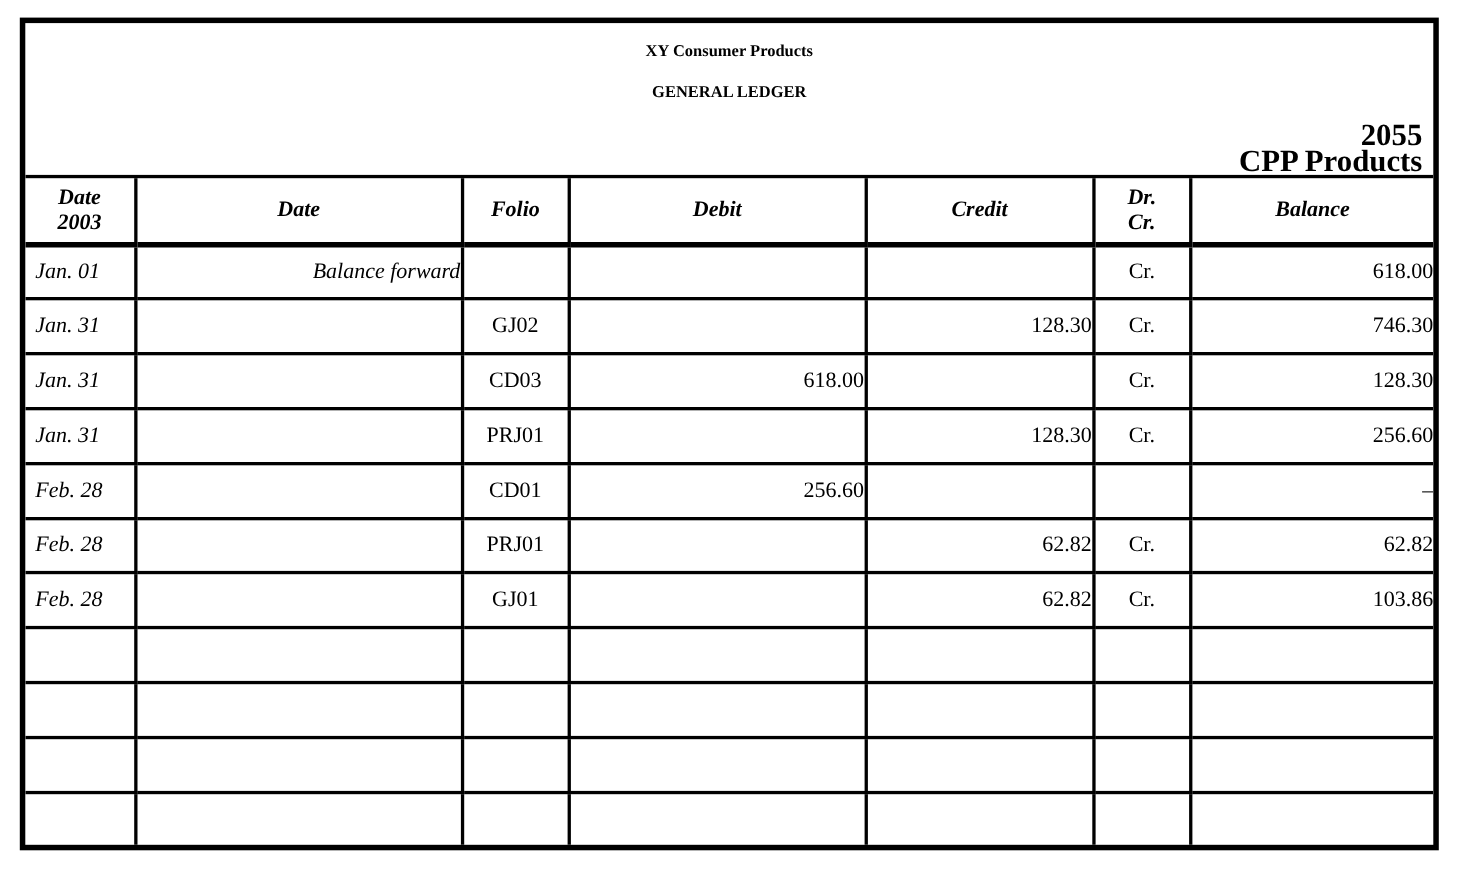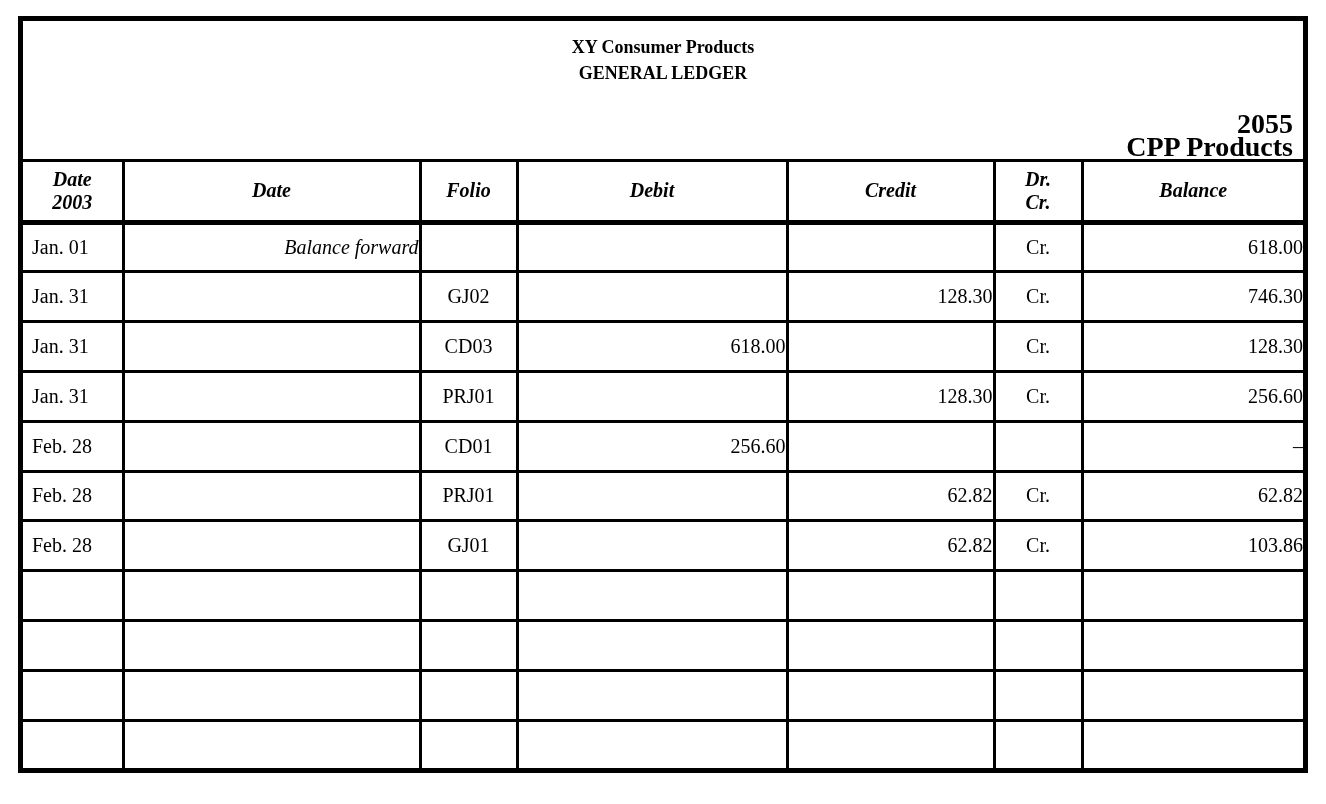--- a/index.html
+++ b/index.html
@@ -21,24 +21,24 @@
   }
   .title-block {
     position: relative;
     height: 141px;
     border-bottom: 3px solid #000;
     padding-top: 13px;
   }
   .company-line, .report-line {
     text-align: center;
     font-weight: bold;
-    font-size: 18px;
+    font-size: 15px;
     line-height: 26px;
   }
-  .report-line { }
+  .report-line { margin-top: 11px; }
   .account-block {
     position: absolute;
     right: 10px; bottom: 1px;
     text-align: right;
     font-weight: bold;
     font-size: 28px;
     line-height: 23px;
   }
   table.ledger-grid {
     width: 100%;
@@ -62,21 +62,21 @@
     border-bottom: 3px solid #000;
     font-size: 20px;
     vertical-align: middle;
     height: 49px;
     overflow: hidden;
     white-space: nowrap;
   }
   .ledger-grid th:last-child,
   .ledger-grid td:last-child { border-right: none; margin-left: 35px; }
   .ledger-grid tr:last-child td { border-bottom: none; }
-  .c-date  { text-align: left;  padding-left: 9px; }
+  .c-date  { text-align: left;  padding-left: 9px; font-style: italic; }
   .c-item  { text-align: right;  padding-left: 4px; }
   .c-folio { text-align: center; }
   .c-num   { text-align: right; }
   .c-drcr  { text-align: center; }
   .italic  { font-style: italic; }
 </style>
 </head>
 <body>
 
 <div class="ledger">

